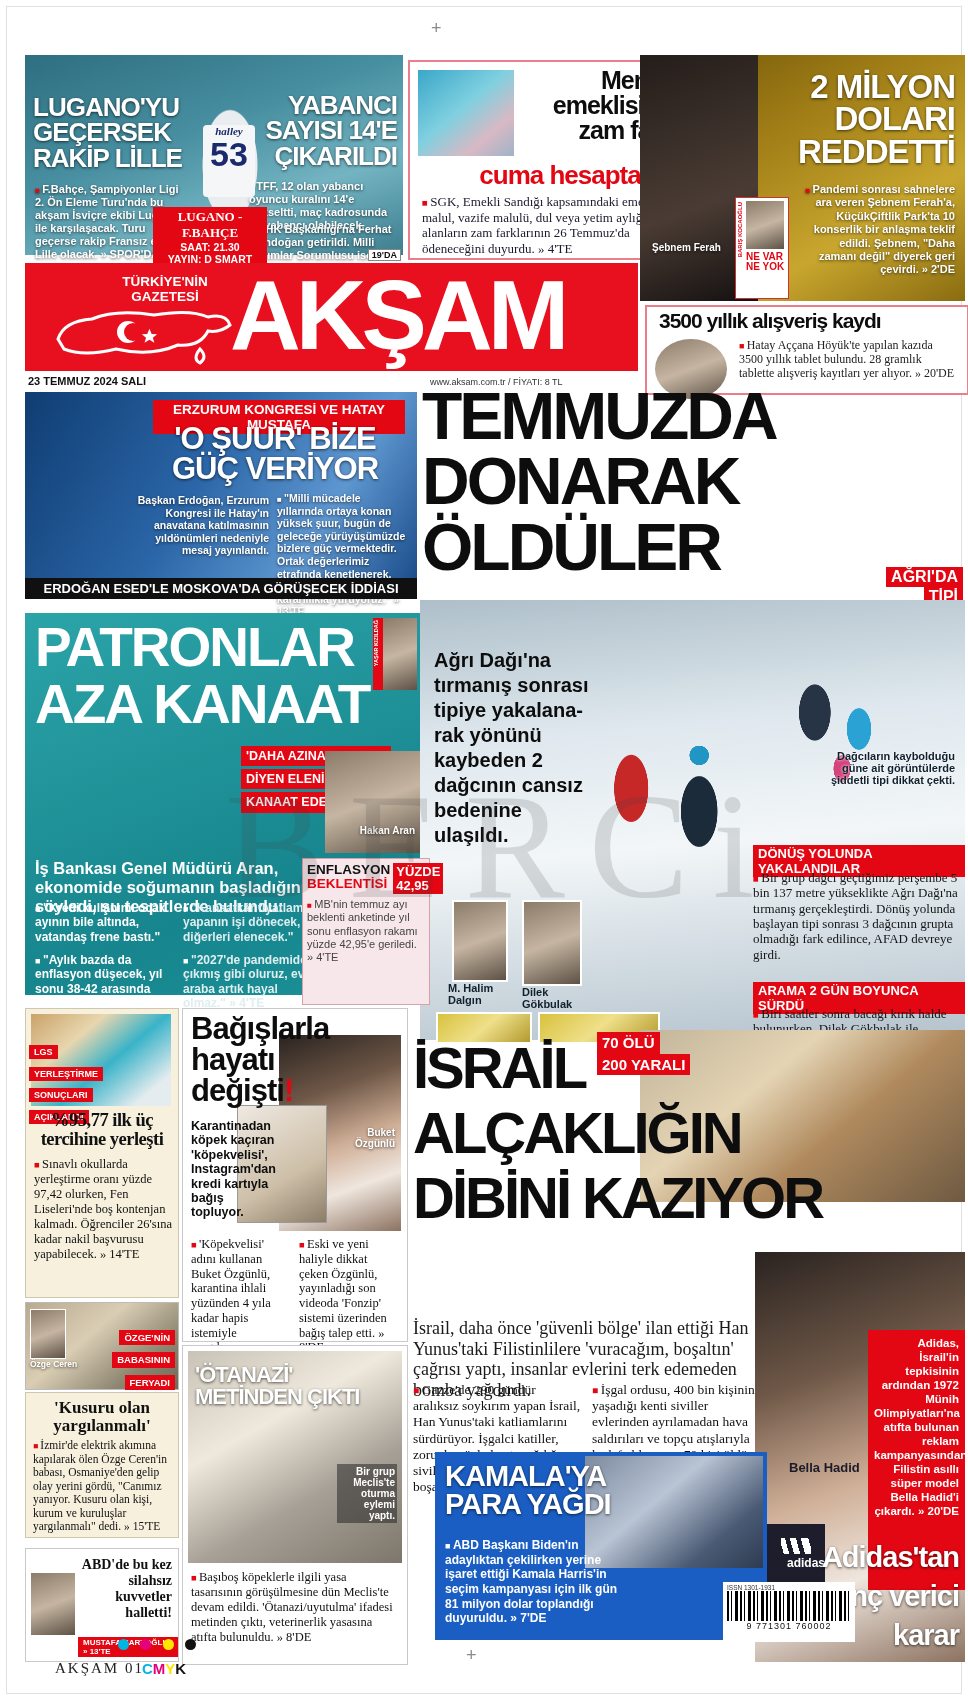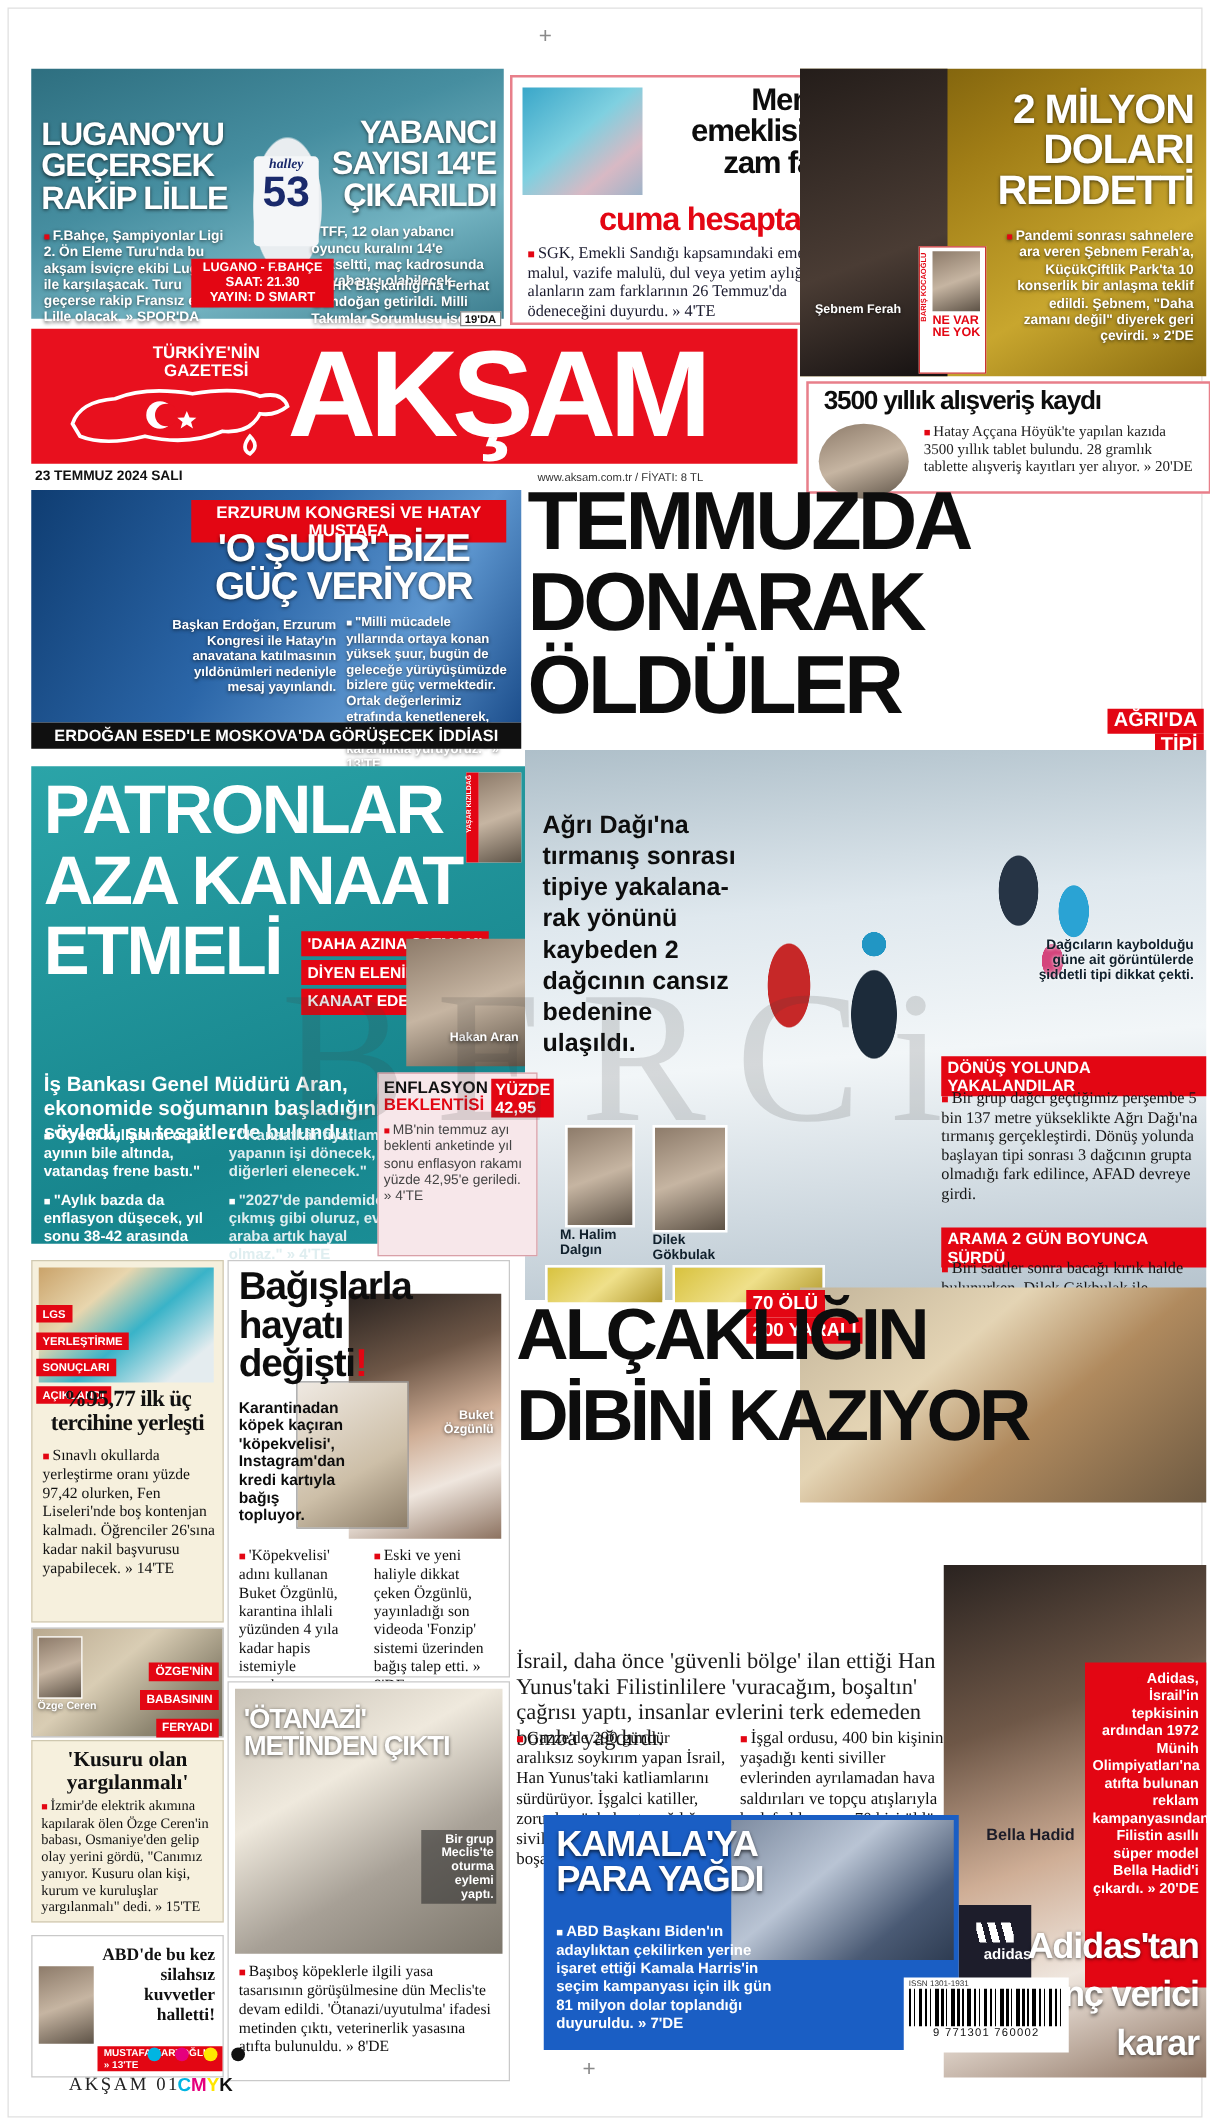--- a/index.html
+++ b/index.html
@@ -59,21 +59,21 @@
       <div>SAYISI 14'E</div>
       <div>ÇIKARILDI</div>
     </div>
     <div class="abs w b bu shadow" style="left:224px;top:125px;width:148px;font-size:11px;line-height:1.18;">TFF, 12 olan yabancı oyuncu kuralını 14'e yükseltti, maç kadrosunda 12 yabancı olabilecek.</div>
     <div class="abs w b bu shadow" style="left:224px;top:168px;width:148px;font-size:11px;line-height:1.18;">MHK Başkanlığı'na Ferhat Gündoğan getirildi. Milli Takımlar Sorumlusu ise Ceyhun Kazancı oldu.</div>
     <div class="abs" style="left:178px;top:70px;width:52px;height:72px;background:#f4f6f8;border-radius:4px;text-align:center;">
       <div style="font-family:'Liberation Serif',serif;font-style:italic;font-weight:bold;color:#1a2a6c;font-size:11px;">halley</div>
       <div class="b" style="color:#1a2a6c;font-size:34px;line-height:1;">53</div>
     </div>
     <div class="abs tc" style="left:128px;top:152px;width:108px;background:#e30613;padding:2px 3px;">
-      <div class="w b" style="font-size:10px;">LUGANO - F.BAHÇE</div>
+      <div class="w b" style="font-size:13px;font-family:Liberation Serif, serif;">LUGANO - F.BAHÇE</div>
       <div class="w b" style="font-size:10.5px;">SAAT: 21.30</div>
       <div class="w b" style="font-size:10.5px;">YAYIN: D SMART</div>
     </div>
     <div class="abs b" style="right:2px;bottom:-6px;background:#fff;border:1px solid #888;font-size:9px;padding:0 3px;">19'DA</div>
   </div>
 
   <div class="abs" style="left:408px;top:60px;width:278px;height:196px;background:#fff;border:2px solid #e87f8a;">
     <div class="abs ph-money" style="left:8px;top:8px;width:96px;height:86px;"></div>
     <div class="abs hl tr" style="left:106px;top:6px;width:162px;font-size:25px;letter-spacing:-1px;line-height:1.0;">
       <div>Memur</div>
@@ -175,21 +175,20 @@
   <div class="abs" style="left:25px;top:613px;width:395px;height:382px;background:linear-gradient(160deg,#2ba4a8,#17858d 70%,#1b9098);">
     <div class="abs" style="left:348px;top:5px;width:44px;height:72px;background:#fff;">
       <div class="abs" style="left:0;top:0;width:10px;height:72px;background:#e30613;">
         <span class="vtext w b" style="font-size:5.5px;margin-top:2px;">YAŞAR KIZILDAĞ</span>
       </div>
       <div class="abs ph-portrait" style="left:10px;top:0;width:34px;height:72px;"></div>
     </div>
     <div class="abs whl" style="left:10px;top:6px;font-size:55px;letter-spacing:-2px;line-height:1.03;">
       <div>PATRONLAR</div>
       <div>AZA KANAAT</div>
-      <div>ETMELİ</div>
     </div>
     <div class="abs" style="left:216px;top:130px;width:150px;line-height:1.45;">
       <span class="redtag" style="font-size:12.5px;">'DAHA AZINA SATMAM'</span>
       <span class="redtag" style="font-size:12.5px;">DİYEN ELENİR,</span>
       <span class="redtag" style="font-size:12.5px;">KANAAT EDEN KALIR</span>
     </div>
     <div class="abs ph-portrait" style="left:300px;top:138px;width:95px;height:102px;"></div>
     <div class="abs w b tr shadow" style="left:330px;top:212px;width:60px;font-size:10px;">Hakan Aran</div>
     <div class="abs w b" style="left:10px;top:246px;width:330px;font-size:16.5px;line-height:1.15;">İş Bankası Genel Müdürü Aran, ekonomide soğumanın başladığını söyledi, şu tespitlerde bulundu:</div>
     <div class="abs w b buw" style="left:10px;top:288px;width:140px;font-size:12px;line-height:1.2;">"Kredi kullanımı ocak ayının bile altında, vatandaş frene bastı."</div>
@@ -273,20 +272,21 @@
     <div class="abs w b tr" style="right:10px;top:118px;width:56px;font-size:10px;background:rgba(40,40,40,.55);padding:2px;">Bir grup Meclis'te oturma eylemi yaptı.</div>
     <div class="abs serif bu" style="left:8px;top:224px;width:208px;font-size:12.5px;line-height:1.2;">Başıboş köpeklerle ilgili yasa tasarısının görüşülmesine dün Meclis'te devam edildi. 'Ötanazi/uyutulma' ifadesi metinden çıktı, veterinerlik yasasına atıfta bulunuldu. » 8'DE</div>
   </div>
 
   <div class="abs ph-protest" style="left:640px;top:1030px;width:325px;height:172px;"></div>
   <div class="abs" style="left:597px;top:1032px;line-height:1.3;">
     <span class="redtag" style="font-size:15px;">70 ÖLÜ</span><br>
     <span class="redtag" style="font-size:15px;">200 YARALI</span>
   </div>
   <div class="abs hl" style="left:413px;top:1036px;font-size:58px;letter-spacing:-3px;line-height:1.12;">
+    <div>İSRAİL</div>
     <div>ALÇAKLIĞIN</div>
     <div>DİBİNİ KAZIYOR</div>
   </div>
   <div class="abs serif" style="left:413px;top:1318px;width:348px;font-size:18px;line-height:1.15;color:#1a1a1a;">İsrail, daha önce 'güvenli bölge' ilan ettiği Han Yunus'taki Filistinlilere 'vuracağım, boşaltın' çağrısı yaptı, insanlar evlerini terk edemeden bomba yağdırdı.</div>
   <div class="abs serif bu" style="left:413px;top:1382px;width:168px;font-size:13.5px;line-height:1.2;">Gazze'de 290 gündür aralıksız soykırım yapan İsrail, Han Yunus'taki katliamlarını sürdürüyor. İşgalci katiller, zorunlu göçle kente yığdığı sivillerden bölgeyi boşaltmalarını istedi.</div>
   <div class="abs serif bu" style="left:592px;top:1382px;width:170px;font-size:13.5px;line-height:1.2;">İşgal ordusu, 400 bin kişinin yaşadığı kenti siviller evlerinden ayrılamadan hava saldırıları ve topçu atışlarıyla hedef aldı, en az 70 kişi öldü. 7 Ekim'den bu yana ölenlerin sayısı 39 bini aştı. » 7'DE</div>
 
   <div class="abs ph-bella" style="left:755px;top:1252px;width:210px;height:410px;">
     <div class="abs" style="right:0;top:78px;width:97px;height:260px;background:#e30613;padding:6px 6px 0 6px;box-sizing:border-box;">
       <div class="w b bu tr" style="font-size:11.5px;line-height:1.22;">Adidas, İsrail'in tepkisinin ardından 1972 Münih Olimpiyatları'na atıfta bulunan reklam kampanyasından Filistin asıllı süper model Bella Hadid'i çıkardı. » 20'DE</div>

